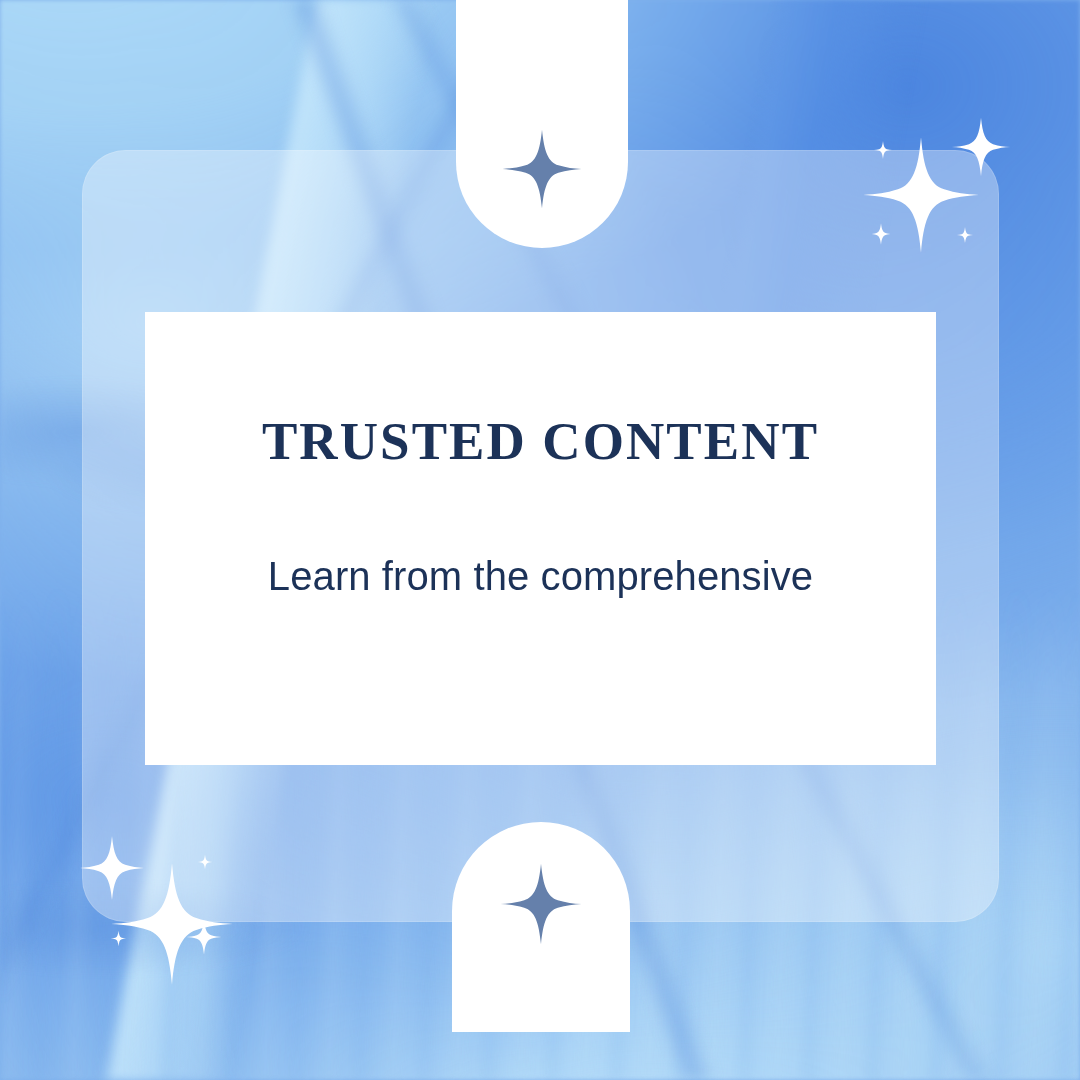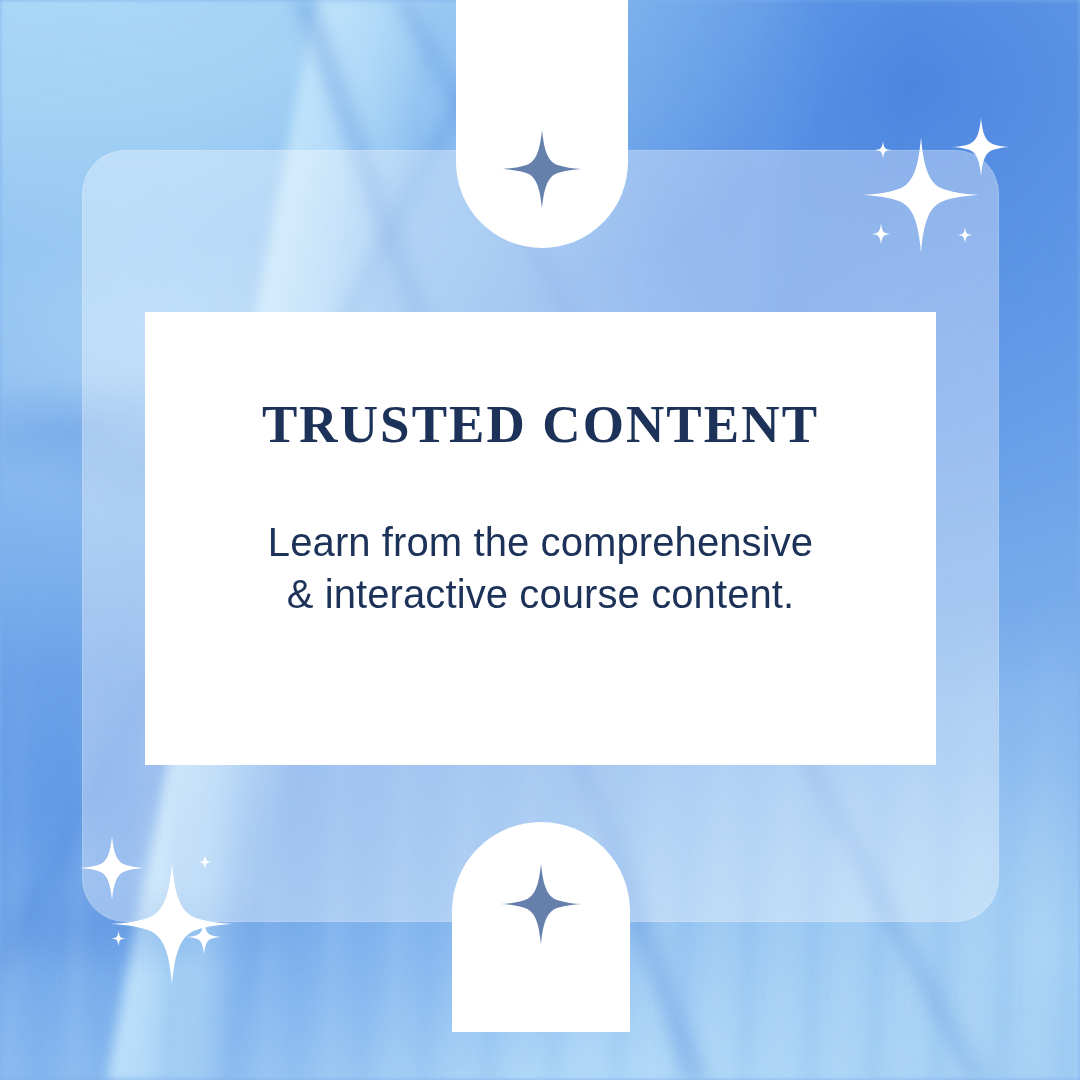--- a/index.html
+++ b/index.html
@@ -230,21 +230,21 @@
     top: 312px;
     width: 791px;
     height: 453px;
     background: #ffffff;
     box-sizing: border-box;
     padding: 84px 46px 40px 46px;
     text-align: center;
   }
 
   #headline {
-    margin: 0;
+    margin: 17px;
     font-family: "Liberation Serif", "DejaVu Serif", serif;
     font-weight: 700;
     font-size: 53px;
     line-height: 1.06;
     letter-spacing: 2.1px;
     color: #1c3258;
     text-transform: uppercase;
   }
 
   #subcopy {
@@ -372,17 +372,16 @@
                C86 50.6 78 51.2 68.8 54.2 C57.4 58 52.8 70 50 95
                C47.2 70 42.6 58 31.2 54.2 C22 51.2 14 50.6 5 50
                C14 49.4 22 48.8 31.2 45.8 C42.6 42 47.2 30 50 5 Z" fill="#ffffff"></path>
     </svg>
   </span>
 
   <div id="text-box">
     <h1 id="headline">TRUSTED CONTENT</h1>
     <p id="subcopy">
       <span>Learn from the comprehensive</span><br>
-      <span>&amp; interactive course content.</span>
     </p>
   </div>
 
 </div>
 
 </body></html>

